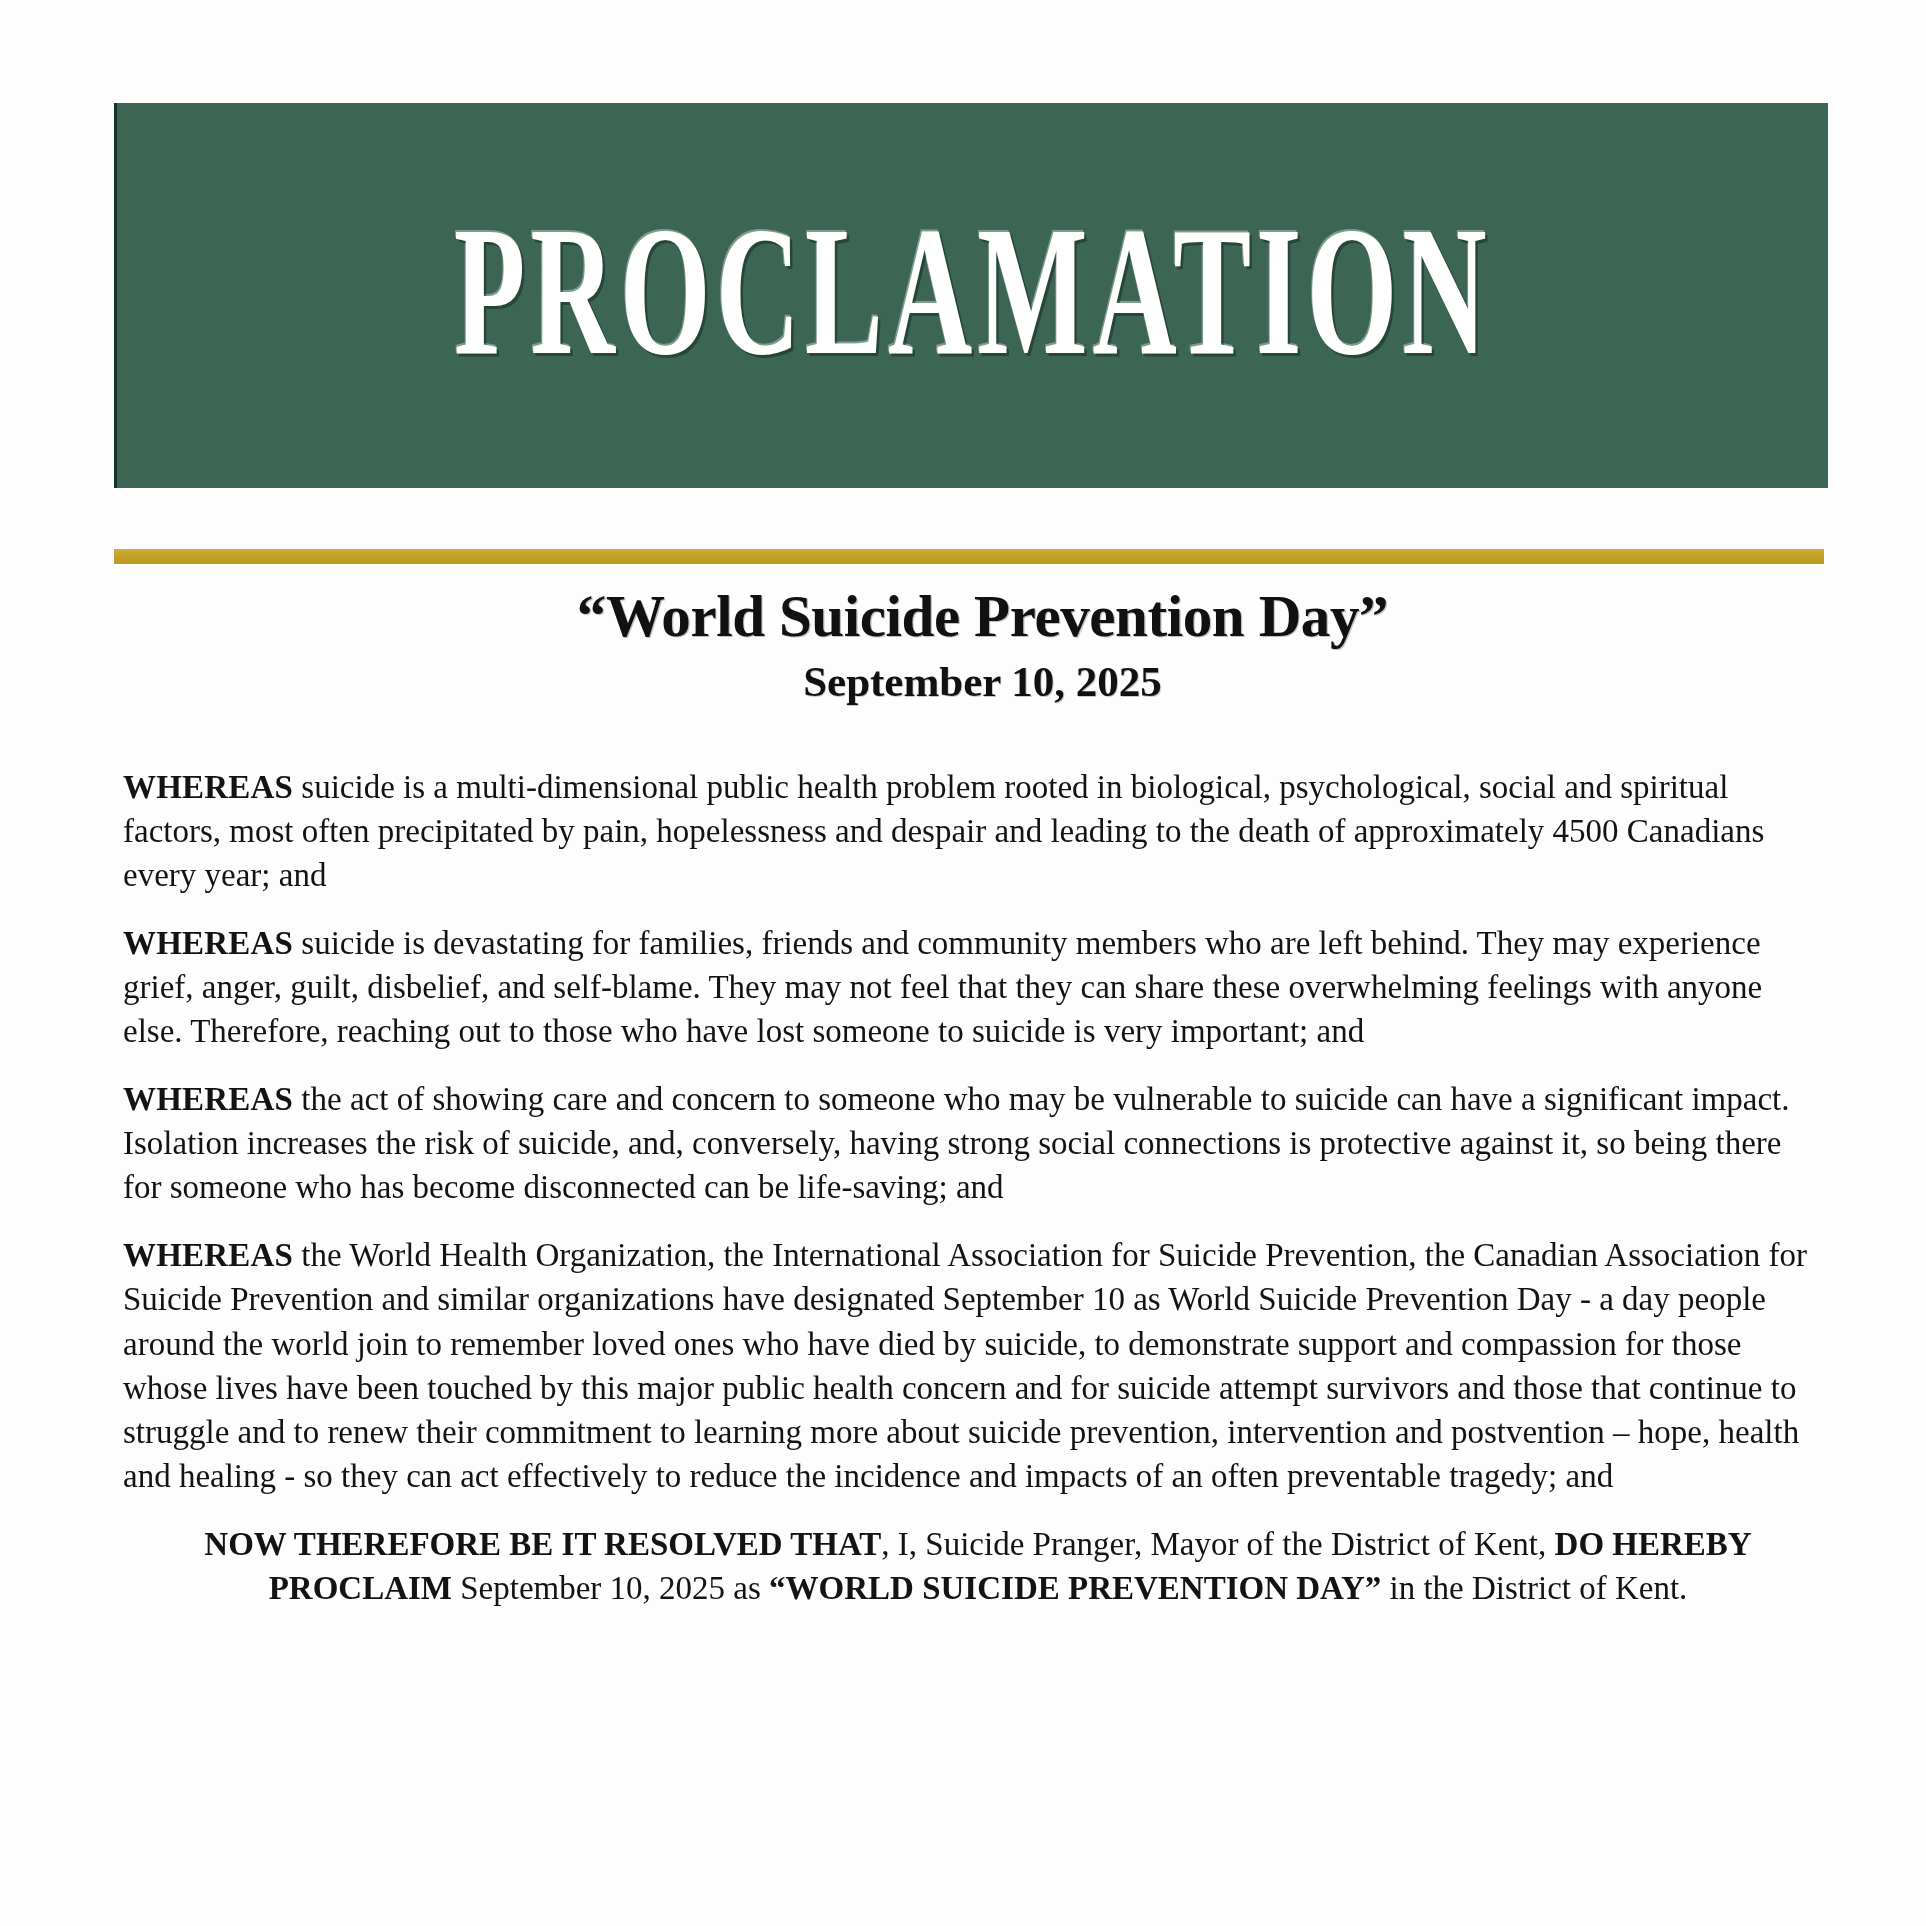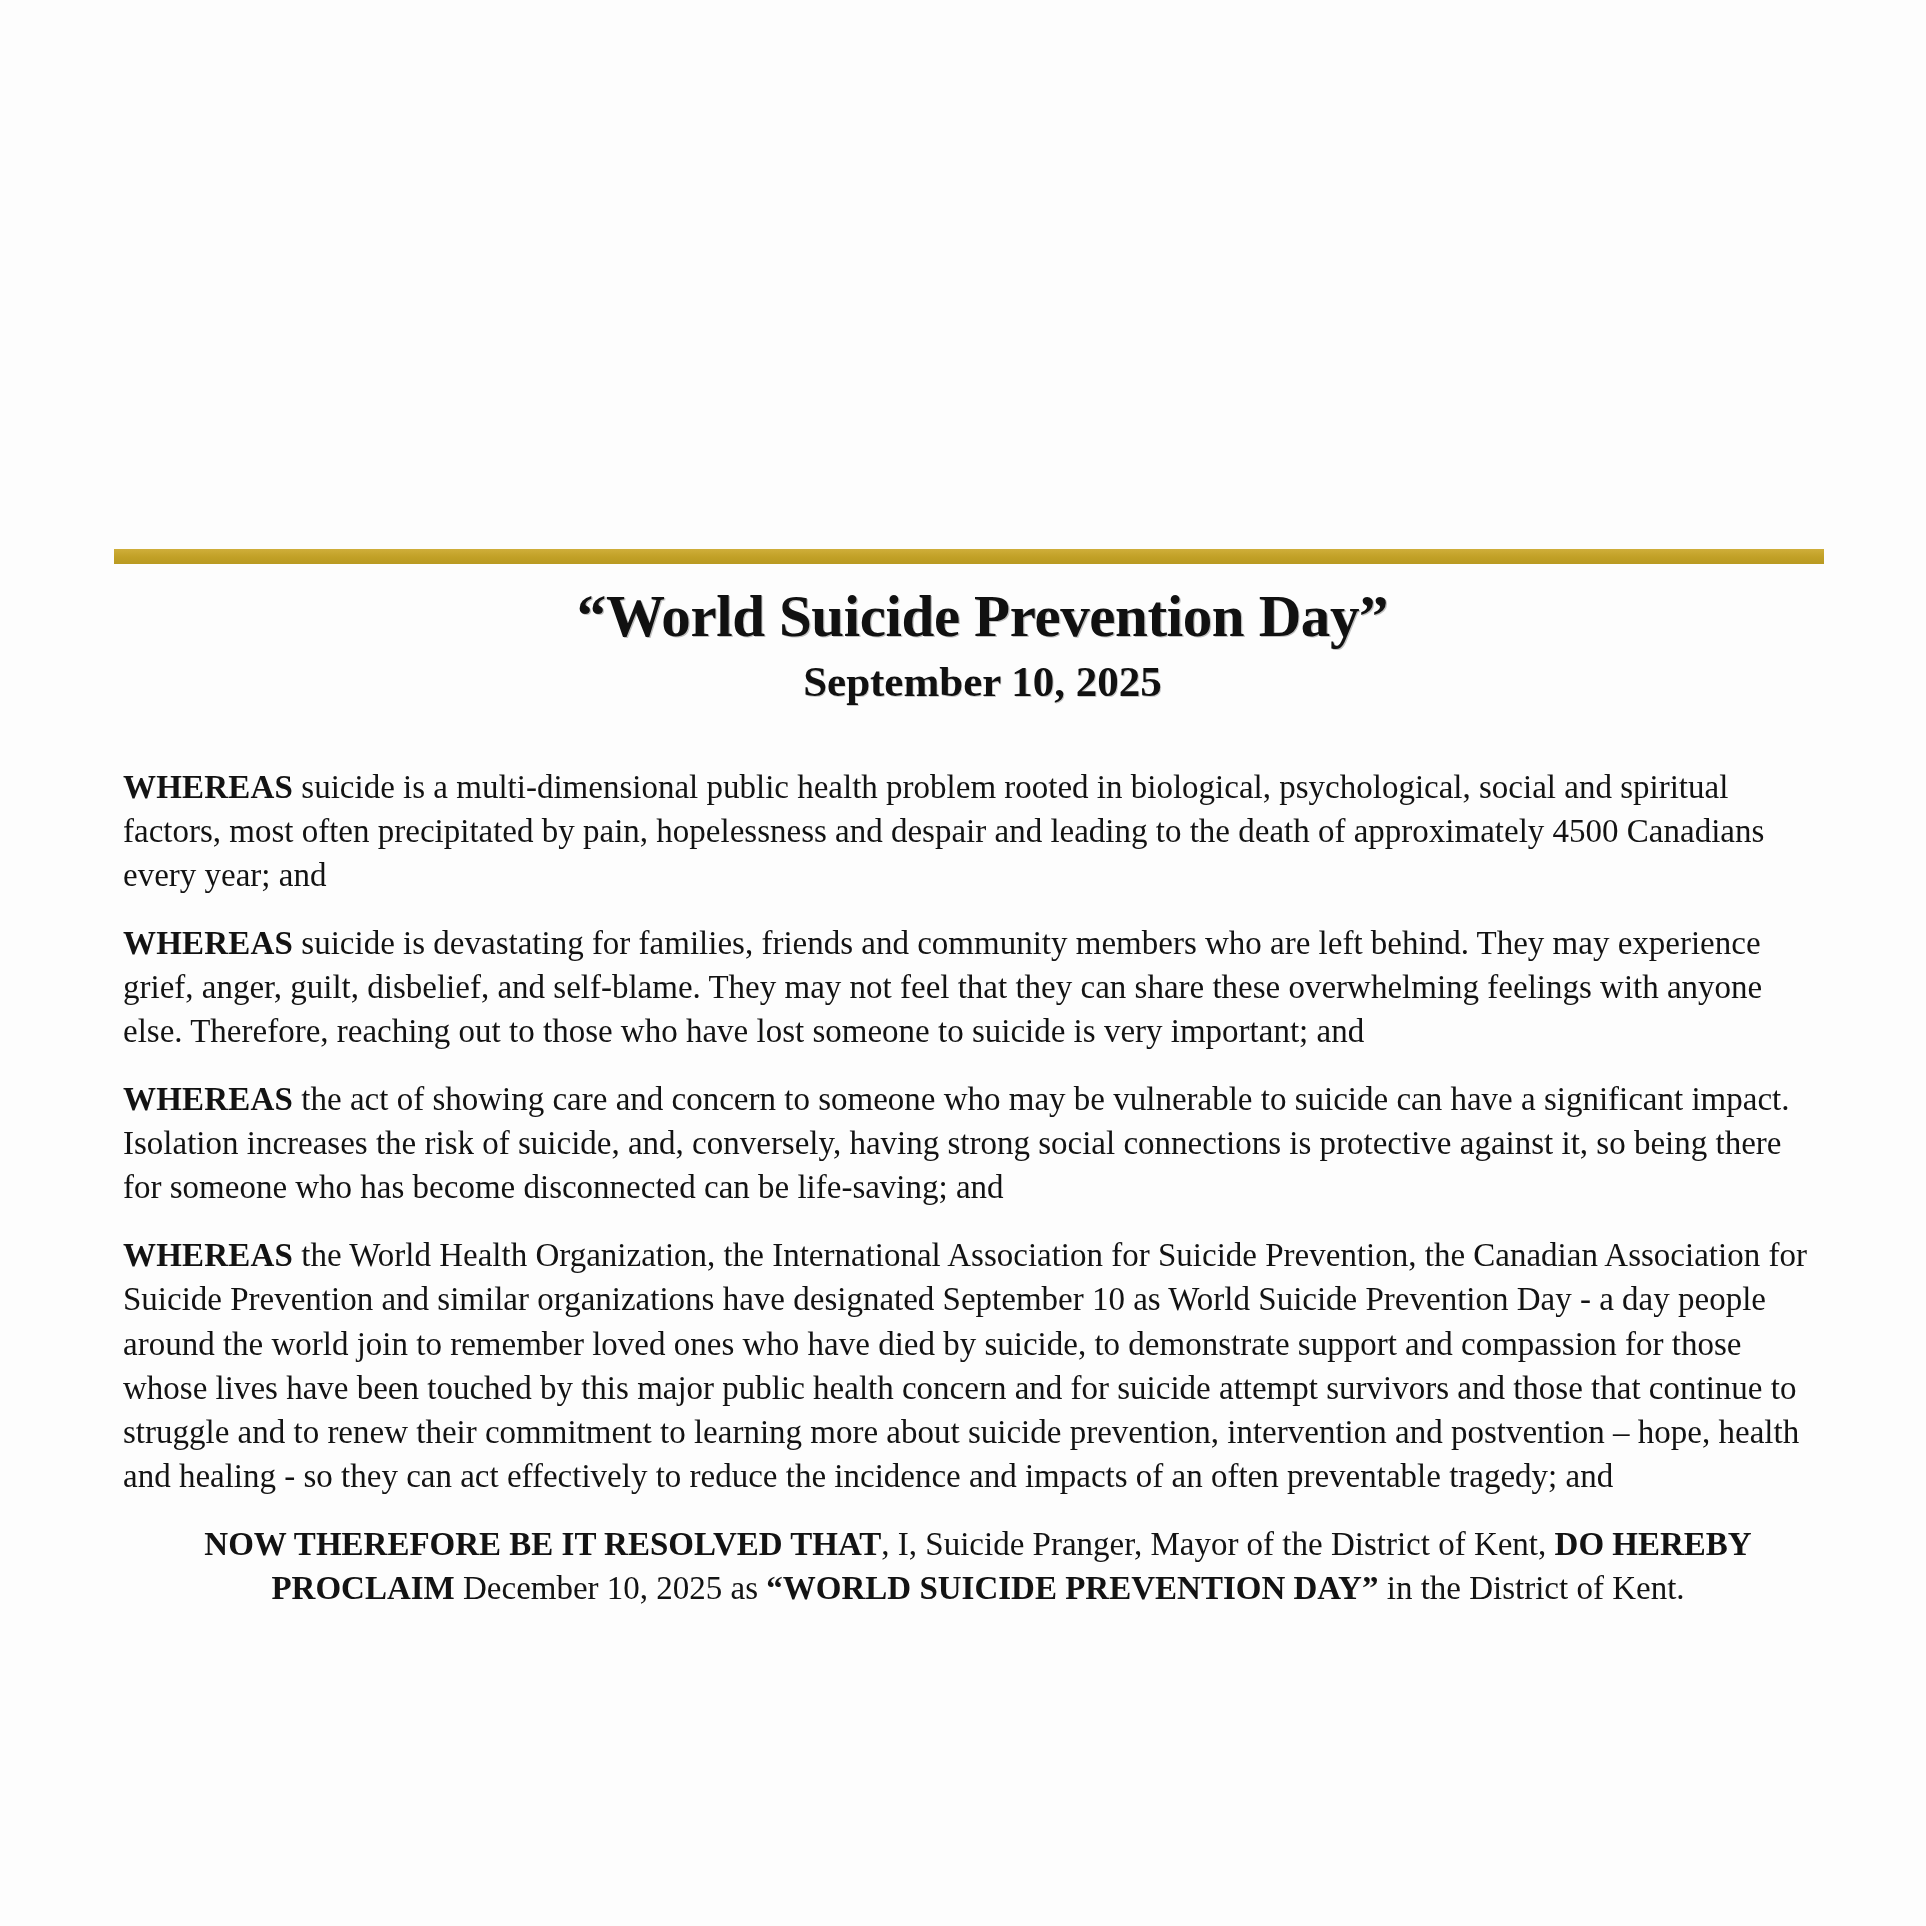--- a/index.html
+++ b/index.html
@@ -121,35 +121,38 @@
     margin: 30px 0 0 0;
     text-align: center;
     color: #131313;
   }
 </style>
 </head>
 <body>
 
 <div class="page">
 
+  <div class="header-band">
+    <div class="header-title"><span>PROCLAMATION</span></div>
+  </div>
 
   <div class="gold-rule-top"></div>
 
   <div class="doc-title">“World Suicide Prevention Day”</div>
   <div class="doc-date">September 10, 2025</div>
 
   <div class="body-wrap">
 
     <p class="para"><b>WHEREAS</b><span> suicide is a multi-dimensional public health problem rooted in biological, psychological, social and spiritual factors, most often precipitated by pain, hopelessness and despair and leading to the death of approximately 4500 Canadians every year; and</span></p>
 
     <p class="para"><b>WHEREAS</b><span> suicide is devastating for families, friends and community members who are left behind. They may experience grief, anger, guilt, disbelief, and self-blame. They may not feel that they can share these overwhelming feelings with anyone else. Therefore, reaching out to those who have lost someone to suicide is very important; and</span></p>
 
     <p class="para"><b>WHEREAS</b><span> the act of showing care and concern to someone who may be vulnerable to suicide can have a significant impact. Isolation increases the risk of suicide, and, conversely, having strong social connections is protective against it, so being there for someone who has become disconnected can be life-saving; and</span></p>
 
     <p class="para"><b>WHEREAS</b><span> the World Health Organization, the International Association for Suicide Prevention, the Canadian Association for Suicide Prevention and similar organizations have designated September 10 as World Suicide Prevention Day - a day people around the world join to remember loved ones who have died by suicide, to demonstrate support and compassion for those whose lives have been  touched by this major public health concern and for suicide attempt survivors and those that continue to struggle and to renew their commitment to learning more about suicide prevention, intervention and postvention – hope, health and healing - so they can act effectively to reduce the incidence and impacts of an often preventable tragedy; and</span></p>
 
 
-    <p class="resolve"><b>NOW THEREFORE BE IT RESOLVED THAT</b><span>, I, Suicide Pranger, Mayor of the District of Kent, </span><b>DO HEREBY PROCLAIM</b><span> December 10, 2025 as </span><b>“WORLD SUICIDE PREVENTION DAY”</b><span> in the District of Kent.</span></p>
+    <p class="resolve"><b>NOW THEREFORE BE IT RESOLVED THAT</b><span>, I, Suicide Pranger, Mayor of the District of Kent, </span><b>DO HEREBY PROCLAIM</b><span> September 10, 2025 as </span><b>“WORLD SUICIDE PREVENTION DAY”</b><span> in the District of Kent.</span></p>
 
   </div>
 
 </div>
 
 
 </body></html>

